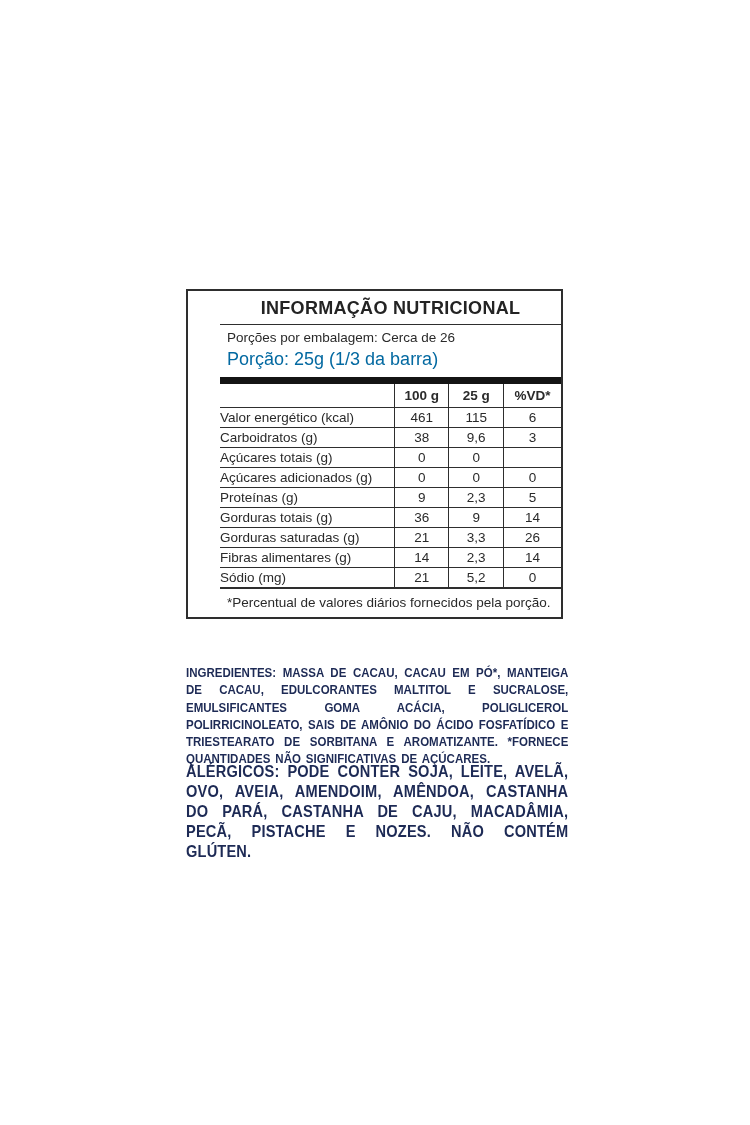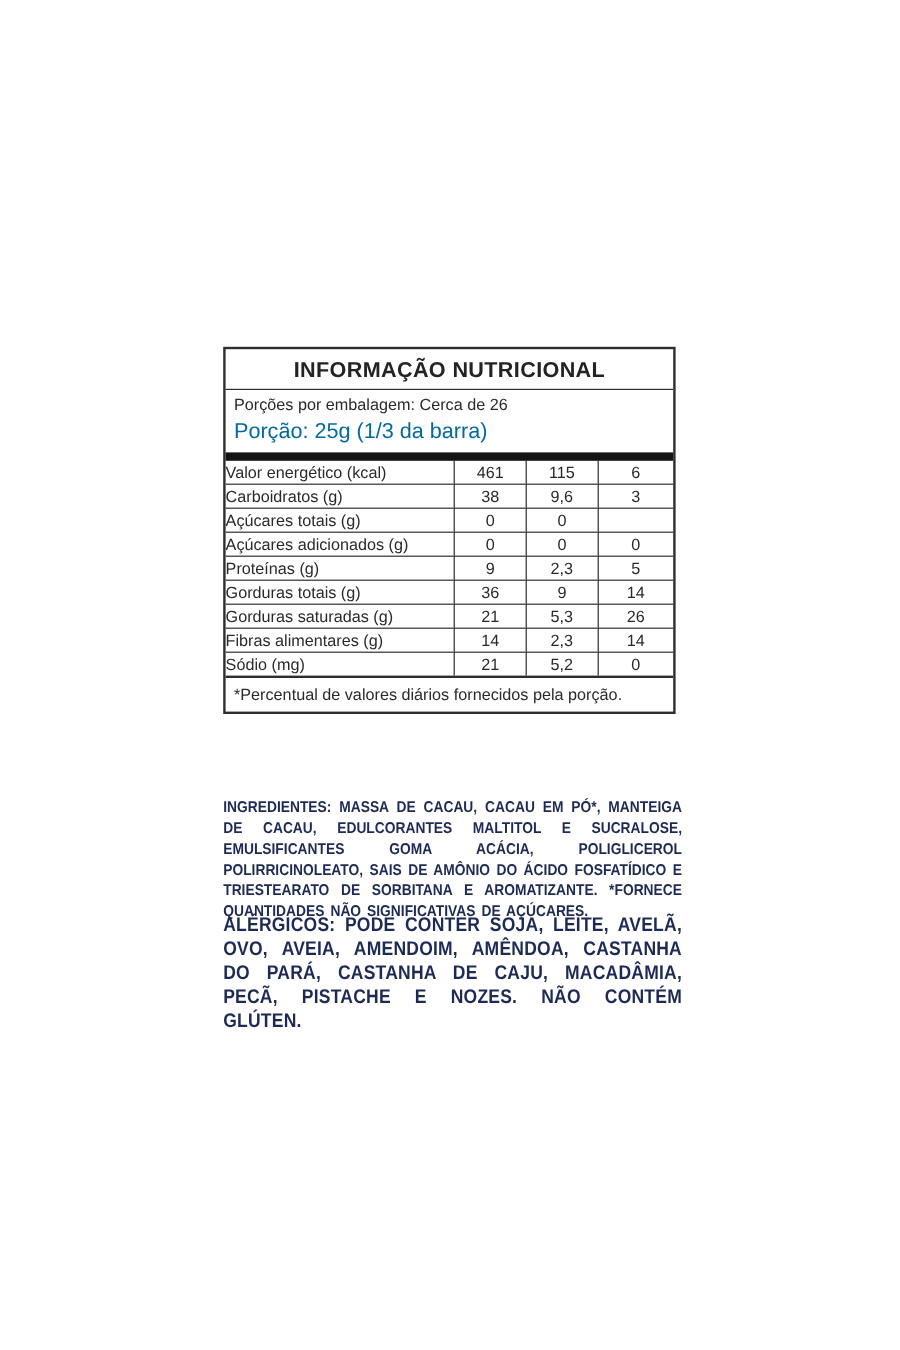--- a/index.html
+++ b/index.html
@@ -3,21 +3,21 @@
 <meta charset="utf-8">
 <style>
   html,body{margin:0;padding:0;}
   body{
     width:750px;height:1125px;background:#ffffff;position:relative;
     font-family:"Liberation Sans",sans-serif;color:#2a2a2a;
   }
   
   .panel{
     position:absolute;left:186px;top:289px;width:377px;
-    border:2px solid #2e2e2e;background:#fff;box-sizing:border-box;
+    border:2px solid #2e2e2e;background:#fff;box-sizing:border-box;padding-left:32px;
   }
   .panel-title{
     text-align:center;font-weight:bold;font-size:18px;letter-spacing:.3px;
     padding:7px 2px 5px;border-bottom:1px solid #2e2e2e;color:#232323;
   }
   .serving-line{font-size:13.5px;padding:5px 7px 1px;color:#2a2a2a;}
   .portion-line{font-size:18px;padding:3px 7px 7px;color:#0369a1;}
   .thick-bar{height:7px;background:#141414;}
   table.nt{
     width:100%;border-collapse:separate;border-spacing:0;table-layout:fixed;
@@ -61,20 +61,26 @@
   <div class="thick-bar"></div>
 
   <table class="nt">
     <colgroup>
         <col class="c-name">
         <col class="c-100">
         <col class="c-25">
         <col class="c-vd">
       </colgroup>
     <tbody>
+        <tr>
+      <th></th>
+      <th class="vline">100 g</th>
+      <th class="vline">25 g</th>
+      <th class="vline">%VD*</th>
+    </tr>
     <tr>
       <td class="name ind0">Valor energético (kcal)</td>
       <td class="num vline">461</td>
       <td class="num vline">115</td>
       <td class="num vline">6</td>
     </tr>
     <tr>
       <td class="name ind0">Carboidratos (g)</td>
       <td class="num vline">38</td>
       <td class="num vline">9,6</td>
@@ -100,21 +106,21 @@
     </tr>
     <tr>
       <td class="name ind0">Gorduras totais (g)</td>
       <td class="num vline">36</td>
       <td class="num vline">9</td>
       <td class="num vline">14</td>
     </tr>
     <tr>
       <td class="name ind1">Gorduras saturadas (g)</td>
       <td class="num vline">21</td>
-      <td class="num vline">5,3</td>
+      <td class="num vline">3,3</td>
       <td class="num vline">26</td>
     </tr>
     <tr>
       <td class="name ind0">Fibras alimentares (g)</td>
       <td class="num vline">14</td>
       <td class="num vline">2,3</td>
       <td class="num vline">14</td>
     </tr>
     <tr class="last">
       <td class="name ind0">Sódio (mg)</td>

